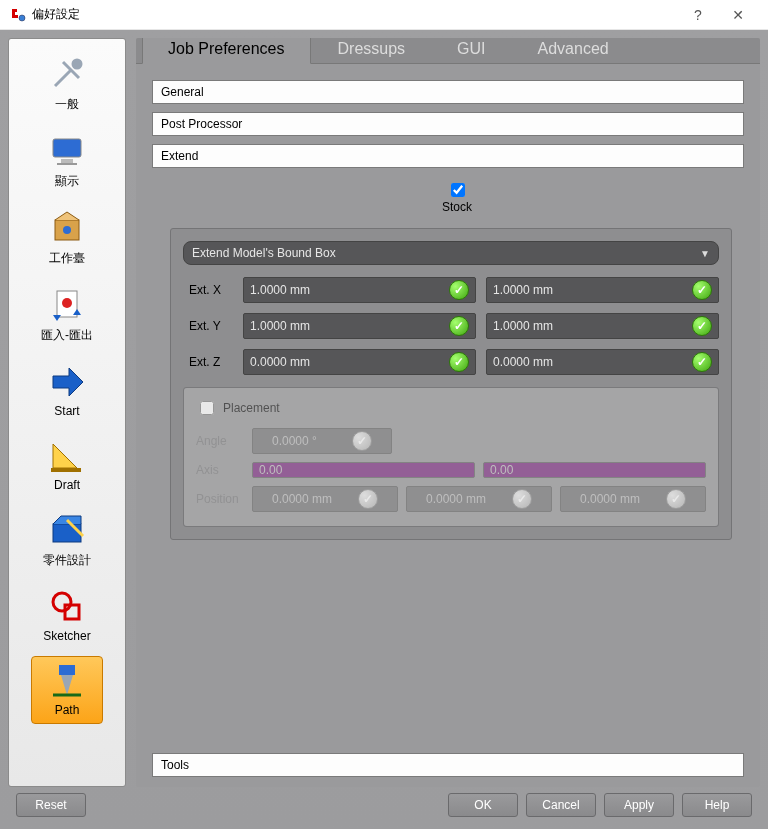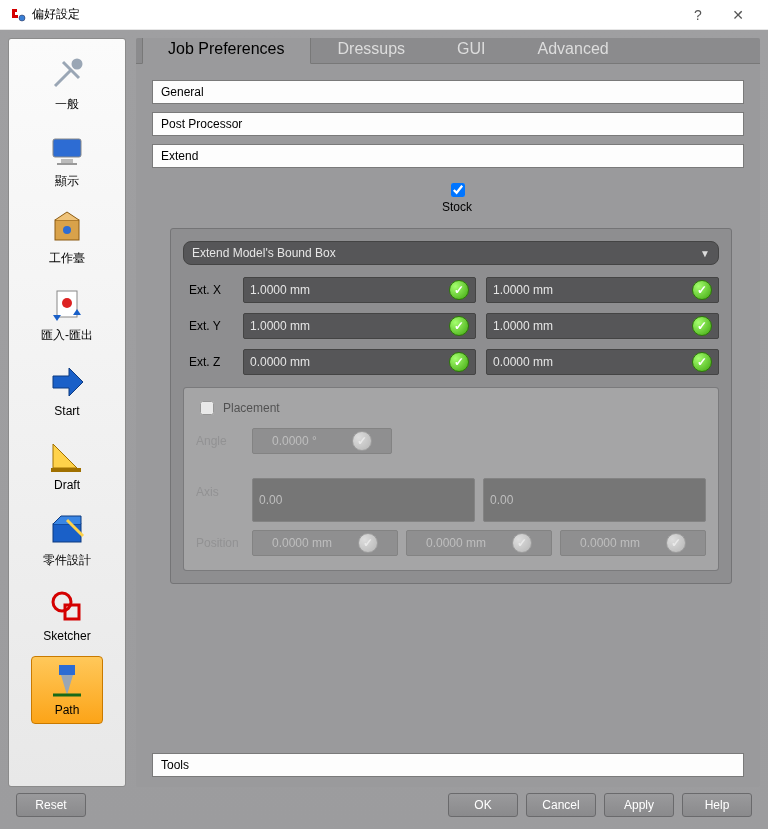--- a/index.html
+++ b/index.html
@@ -188,22 +188,22 @@
   }
   .dis-field .val { flex:1; }
   .grey-circ {
     width:20px;height:20px;border-radius:10px;
     background: radial-gradient(circle at 30% 30%, #ececec, #a9a9a9);
     border:1px solid #808080;
     display:flex;align-items:center;justify-content:center;
     color:#fff;font-size:12px;font-weight:bold;
   }
   .axis-field {
-    background:#404040; color:#b8b8b8; border:1px solid #555; border-radius:2px;
-    height:44px; padding:0 6px; display:flex; align-items:center; flex:1;margin-top:16px;
+    background:#701a75; color:#b8b8b8; border:1px solid #555; border-radius:2px;
+    height:16px; padding:0 6px; display:flex; align-items:center; flex:1;
   }
   .footer-bar {
     display:flex;
     align-items:flex-end;
     padding: 6px 8px 4px;
     gap: 8px;
   }
   .footer-bar .spacer { flex:1; }
   .btn {
     min-width: 70px;

